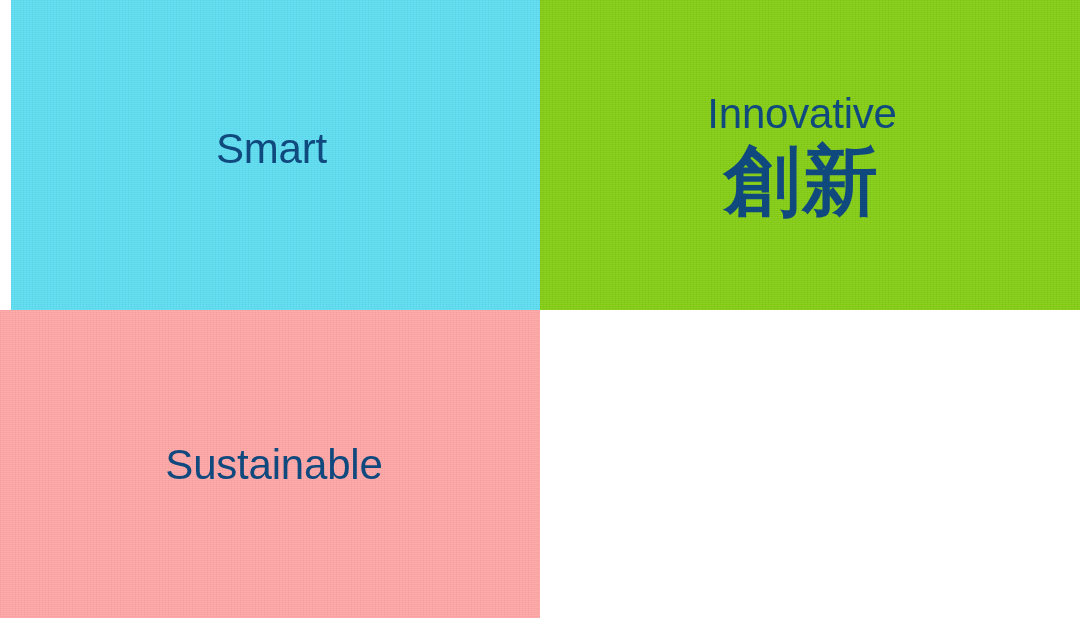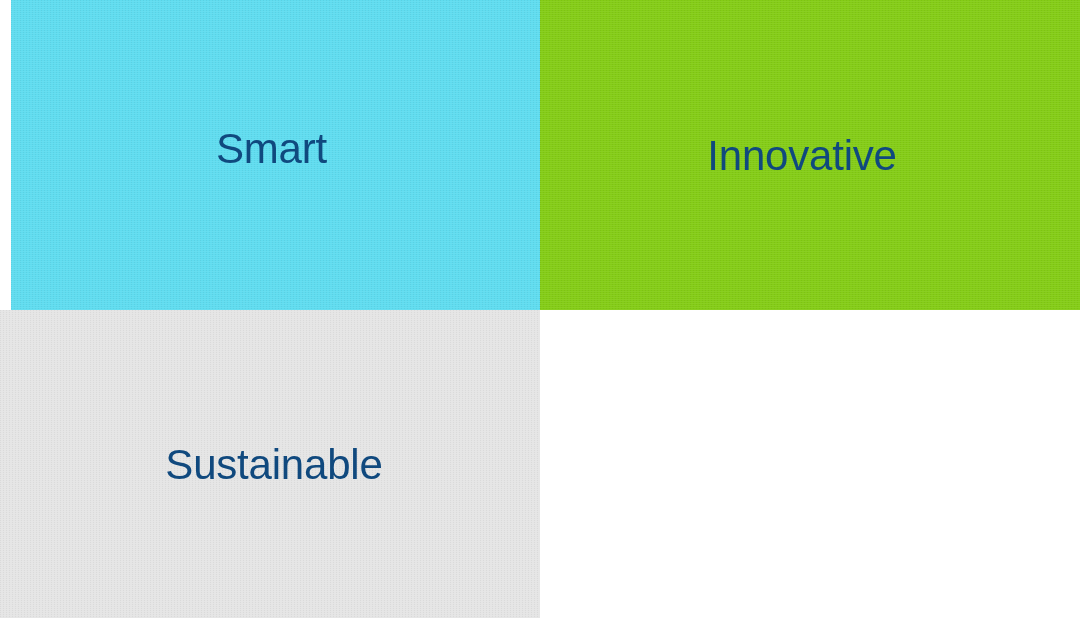--- a/index.html
+++ b/index.html
@@ -85,22 +85,23 @@
   <div class="quadrant" id="q-smart" style="background-color: rgb(95, 220, 239); color: rgb(16, 73, 126); margin-left: 11px;">
     <div class="q-inner">
       <div class="label-en">Smart</div>
     </div>
   </div>
 
 
   <div class="quadrant" id="q-innovative" style="background-color: #84cc16; color: rgb(16, 73, 126);">
     <div class="q-inner">
       <div class="label-en">Innovative</div>
+      <div class="label-zh">創新</div>
     </div>
   </div>
 
-  <div class="quadrant" id="q-sustainable" style="background-color: #e5e5e5; color: rgb(16, 73, 126);">
+  <div class="quadrant" id="q-sustainable" style="background-color: #fca5a5; color: rgb(16, 73, 126);">
     <div class="q-inner">
       <div class="label-en">Sustainable</div>
     </div>
   </div>
 
 </div>
 
 </body></html>

